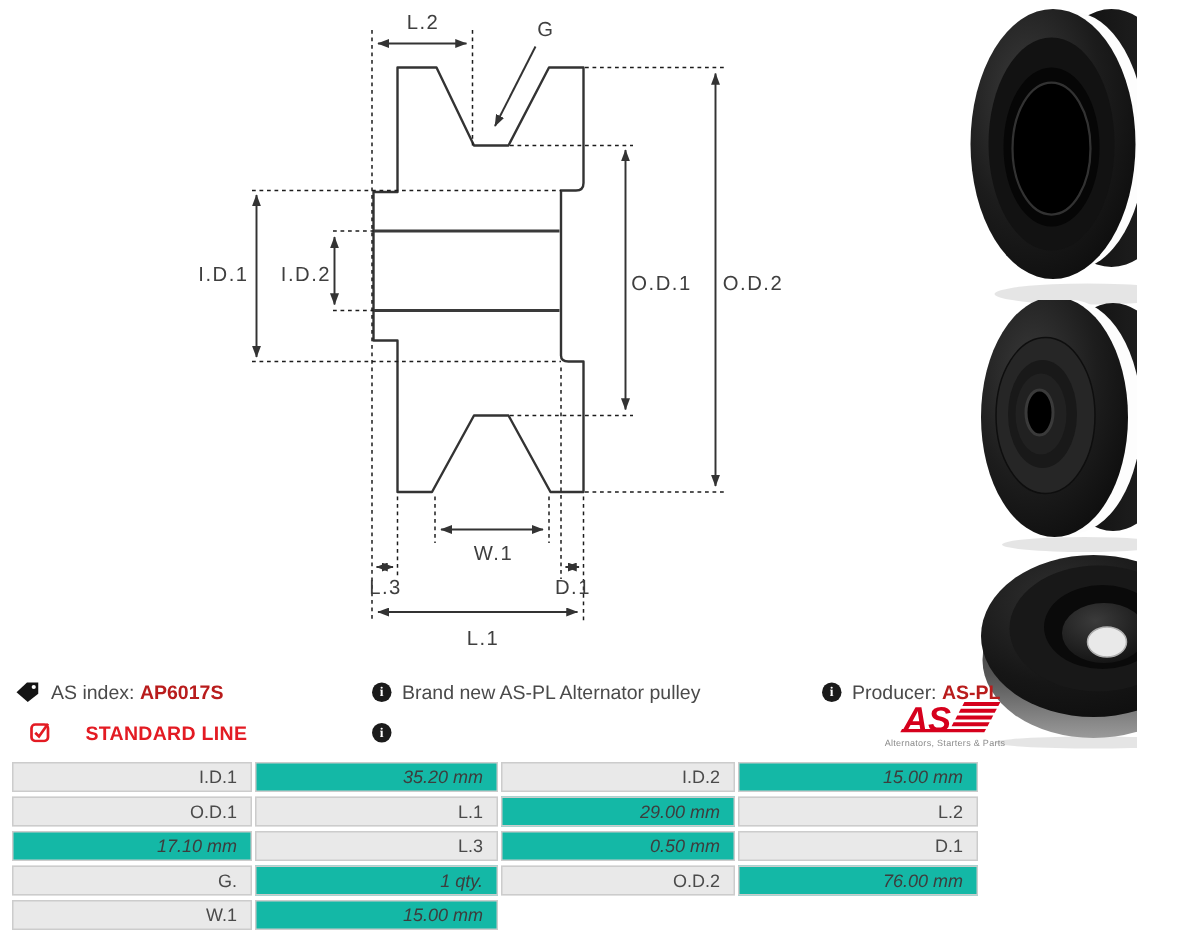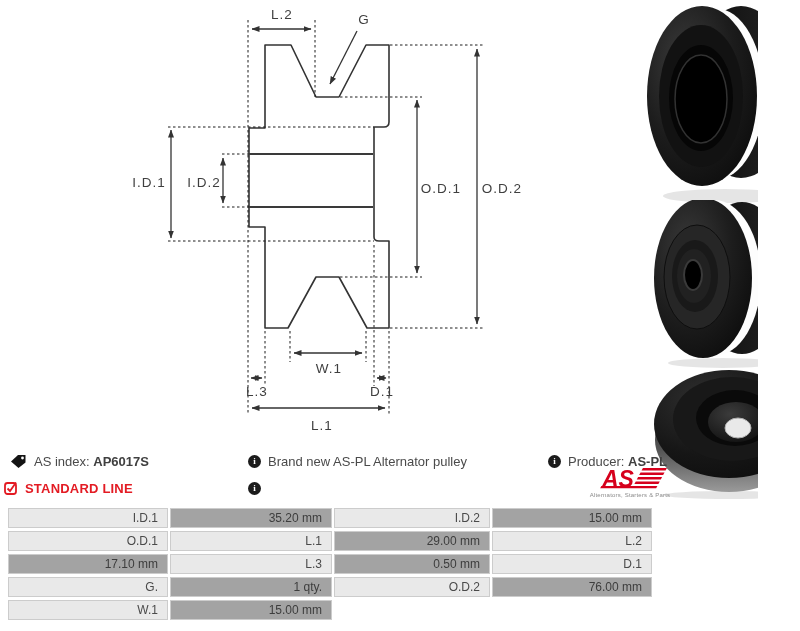--- a/index.html
+++ b/index.html
@@ -8,37 +8,37 @@
 
   
   #drawing{position:absolute;left:0;top:0;}
   .dim-label{font-size:13.5px;fill:#3f3f3f;letter-spacing:1px;}
 
   
   .photo{position:absolute;}
 
   
   .info-row{position:absolute;height:18px;display:flex;align-items:center;font-size:13px;color:#4a4a4a;white-space:nowrap;}
-  .info-row .txt b{color:#404040;text-align:center;}
+  .info-row .txt b{color:#b91c1c;text-align:center;}
   .ico{display:inline-flex;margin-right:7px;flex:0 0 auto;}
   .info-circle{width:13px;height:13px;border-radius:50%;background:#1b1b1b;color:#fff;
     font-size:9px;font-weight:bold;display:inline-flex;align-items:center;justify-content:center;
     font-family:"Liberation Serif",serif;margin-right:7px;flex:0 0 auto;}
   .std-line{color:#e31b23;font-weight:bold;letter-spacing:.2px;}
 
   
   #logo{position:absolute;left:588px;top:466px;}
 
   
   #spec-table{position:absolute;left:8px;top:508px;display:grid;
     grid-template-columns:160px 162px 156px 160px;gap:3px 2px;}
   .cell{height:18px;line-height:18px;border:1px solid #ccc;font-size:12px;
     text-align:right;padding-right:9px;overflow:hidden;}
   .cell.lab{background:#e9e9e9;color:#4a4a4a;}
-  .cell.val{background:#a3a3a3;color:#3d3d3d;}
+  .cell.val{background:#14b8a6;color:#3d3d3d;font-style:italic;}
 </style>
 </head>
 <body>
 
 <div id="page">
 
   <svg id="drawing" width="540" height="445" viewBox="0 0 540 445">
     <defs>
       <marker id="ah" markerWidth="8" markerHeight="6" refX="7.5" refY="3" orient="auto-start-reverse" markerUnits="userSpaceOnUse">
         <path d="M0,0 L8,3 L0,6 Z" fill="#333"></path>
@@ -169,21 +169,21 @@
         <path d="M8,1 L15.5,1 L15.5,8.5 L8.5,14 L1,7.5 Z" fill="#141414"></path>
         <circle cx="12.5" cy="4" r="1.4" fill="#fff"></circle>
       </svg>
     </span>
     <span class="txt">
       <span>AS index:</span>
       <b>AP6017S</b>
     </span>
   </div>
 
-  <div class="info-row" style="left:4px;top:479px;">
+  <div class="info-row" style="left:20px;top:479px;gap:16px;">
     <span class="ico">
       <svg width="14" height="14" viewBox="0 0 14 14">
         <rect x="1" y="2" width="11" height="11" rx="2.5" fill="#fff" stroke="#e31b23" stroke-width="1.8"></rect>
         <path d="M3.5,7.5 L6,10 L12,1.5" fill="none" stroke="#e31b23" stroke-width="1.8"></path>
       </svg>
     </span>
     <span class="std-line">STANDARD LINE</span>
   </div>
 
   <div class="info-row" style="left:248px;top:452px;">

